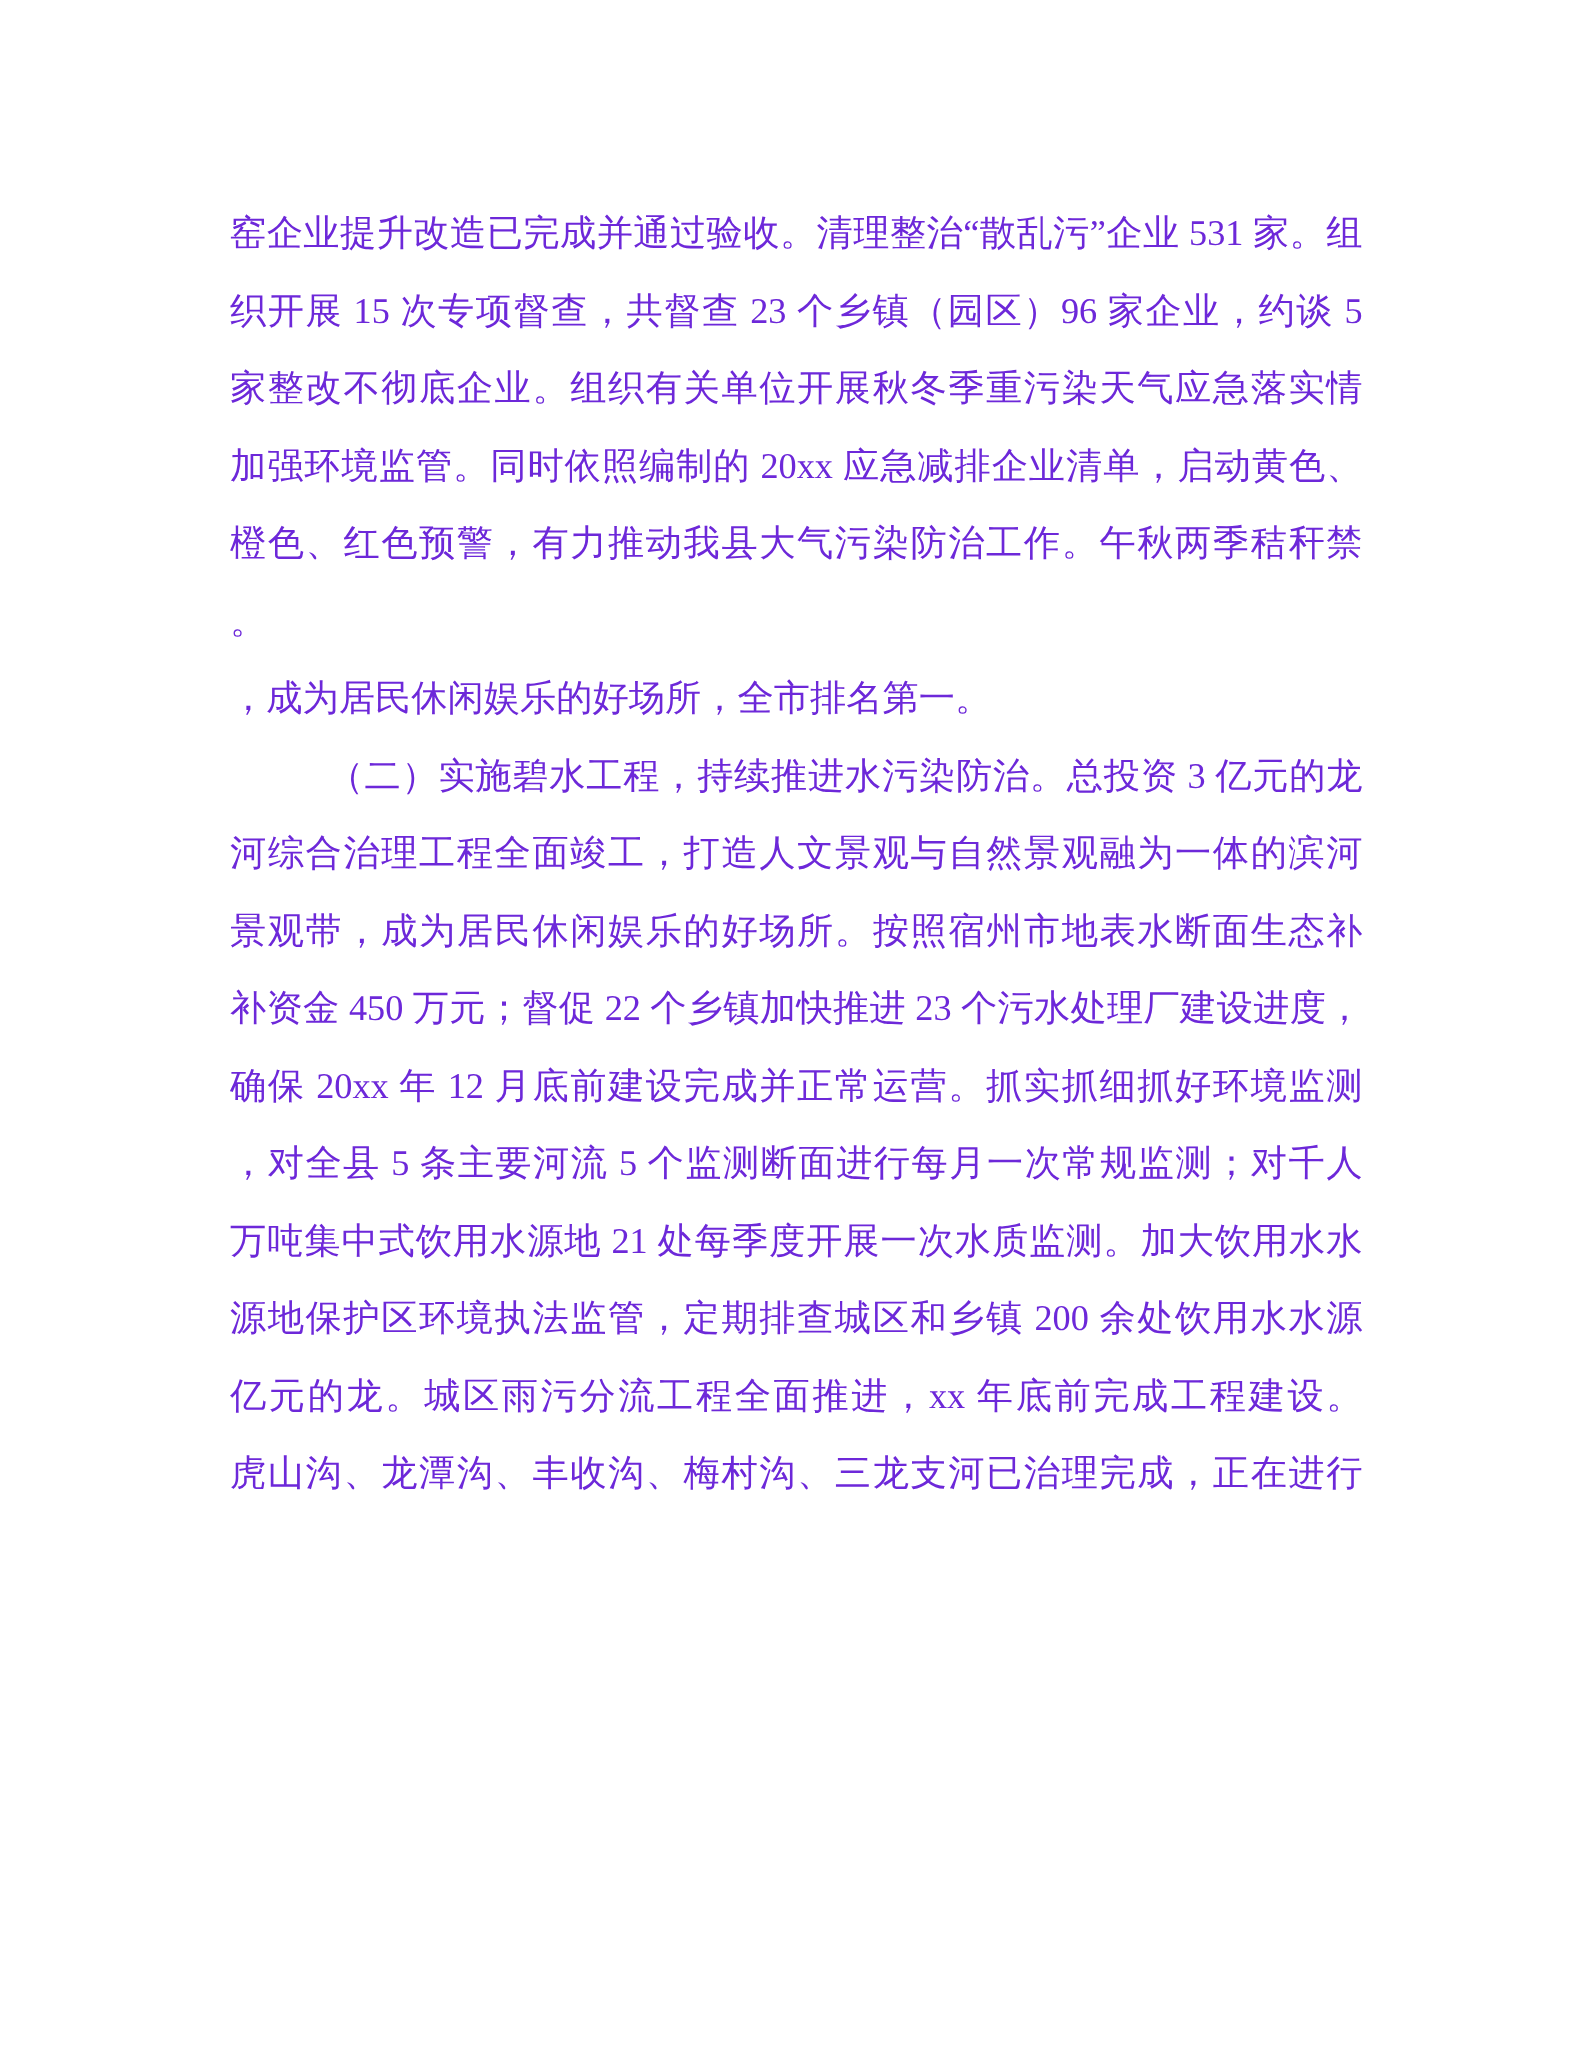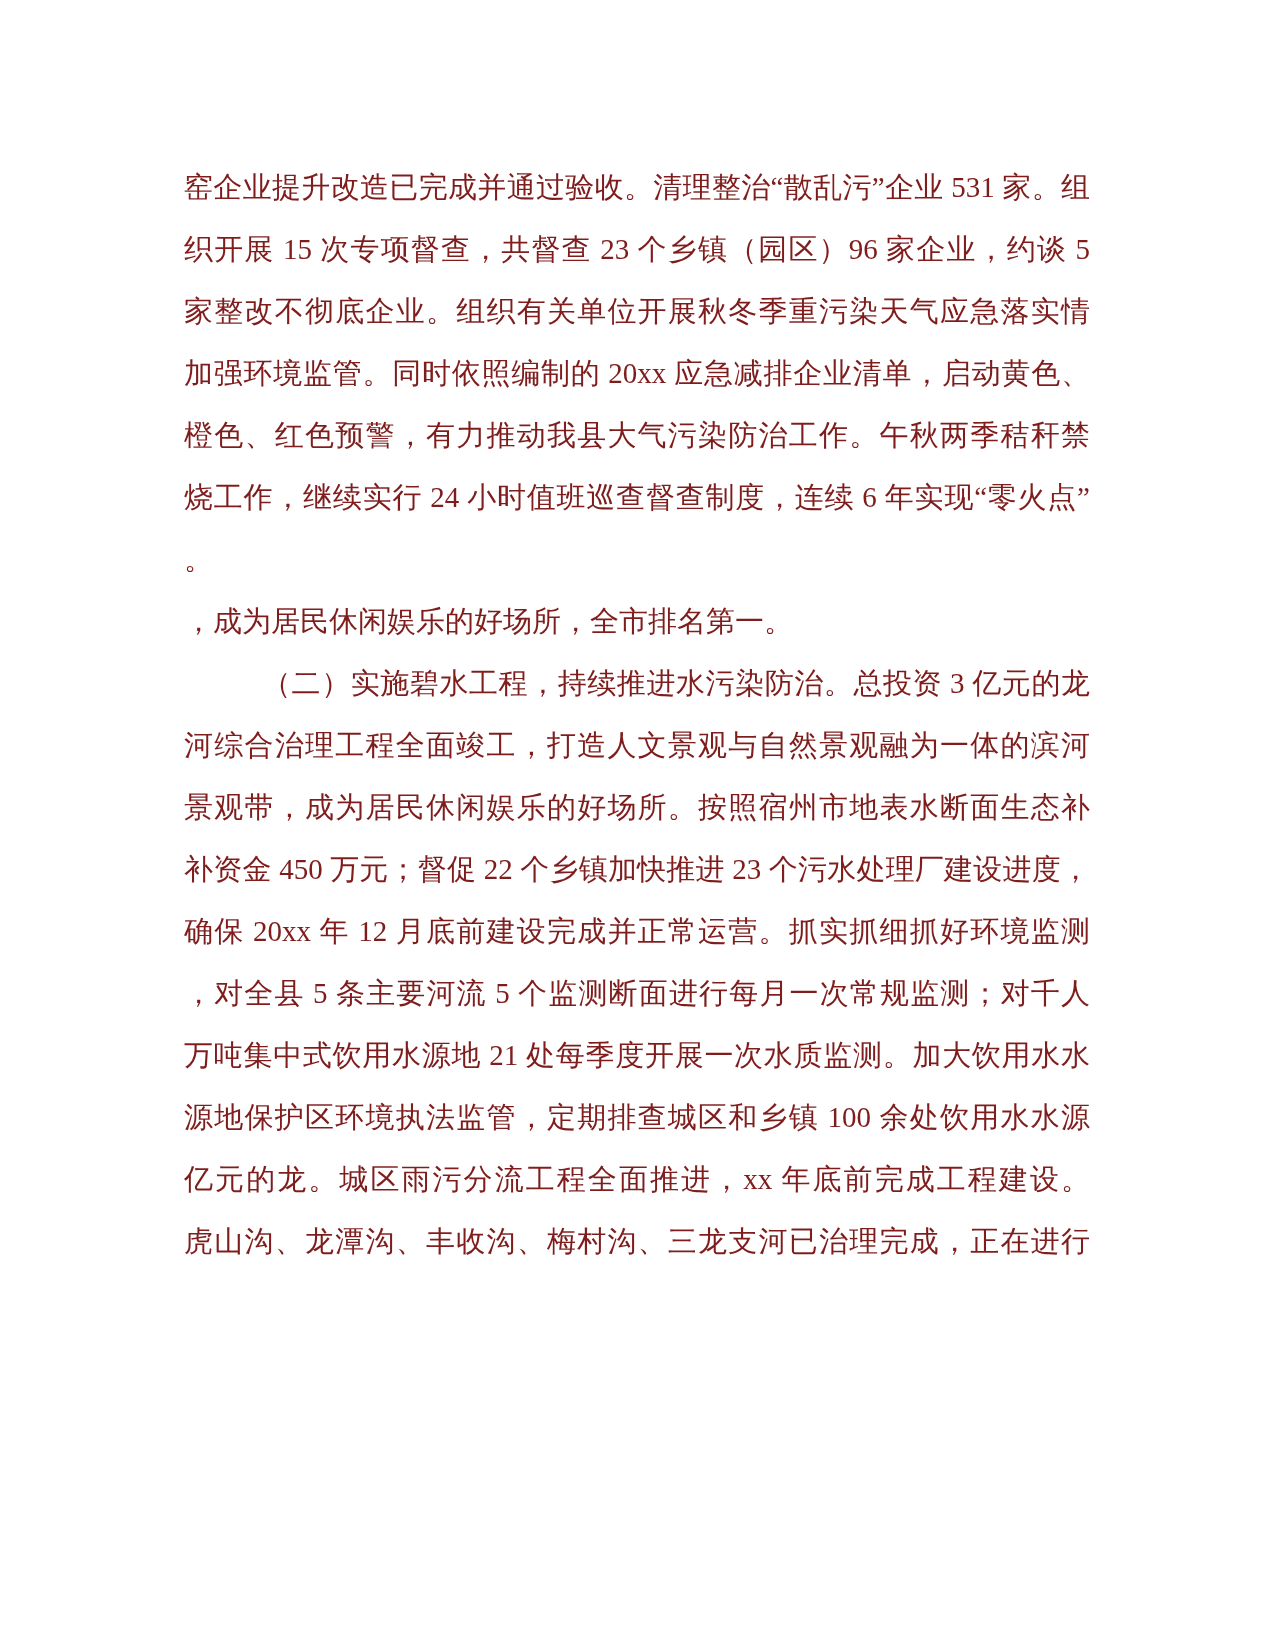--- a/index.html
+++ b/index.html
@@ -7,21 +7,21 @@
     padding: 0;
     background: #ffffff;
   }
   .page {
     position: relative;
     width: 1275px;
     height: 1650px;
     background: #ffffff;
     overflow: hidden;
     font-family: "Liberation Serif", "DejaVu Serif", serif;
-    color: #7f1d1d;
+    color: #6d28d9;
   }
   .text-block {
     position: absolute;
     left: 184px;
     top: 156px;
     width: 906px;
   }
   .line {
     height: 62px;
     line-height: 62px;
@@ -47,30 +47,29 @@
 <body>
 
 <div class="page">
   <div class="text-block">
 
     <div class="line j">窑企业提升改造已完成并通过验收。清理整治“散乱污”企业 531 家。组</div>
     <div class="line j">织开展 15 次专项督查，共督查 23 个乡镇（园区）96 家企业，约谈 5</div>
     <div class="line j">家整改不彻底企业。组织有关单位开展秋冬季重污染天气应急落实情</div>
     <div class="line j">加强环境监管。同时依照编制的 20xx 应急减排企业清单，启动黄色、</div>
     <div class="line j">橙色、红色预警，有力推动我县大气污染防治工作。午秋两季秸秆禁</div>
-    <div class="line j">烧工作，继续实行 24 小时值班巡查督查制度，连续 6 年实现“零火点”</div>
     <div class="line end">。</div>
 
     <div class="line end">，成为居民休闲娱乐的好场所，全市排名第一。</div>
 
     <div class="line j ind">（二）实施碧水工程，持续推进水污染防治。总投资 3 亿元的龙</div>
     <div class="line j">河综合治理工程全面竣工，打造人文景观与自然景观融为一体的滨河</div>
     <div class="line j">景观带，成为居民休闲娱乐的好场所。按照宿州市地表水断面生态补</div>
     <div class="line j">补资金 450 万元；督促 22 个乡镇加快推进 23 个污水处理厂建设进度，</div>
     <div class="line j">确保 20xx 年 12 月底前建设完成并正常运营。抓实抓细抓好环境监测</div>
     <div class="line j">，对全县 5 条主要河流 5 个监测断面进行每月一次常规监测；对千人</div>
     <div class="line j">万吨集中式饮用水源地 21 处每季度开展一次水质监测。加大饮用水水</div>
-    <div class="line j">源地保护区环境执法监管，定期排查城区和乡镇 100 余处饮用水水源</div>
+    <div class="line j">源地保护区环境执法监管，定期排查城区和乡镇 200 余处饮用水水源</div>
     <div class="line j">亿元的龙。城区雨污分流工程全面推进，xx 年底前完成工程建设。</div>
     <div class="line j">虎山沟、龙潭沟、丰收沟、梅村沟、三龙支河已治理完成，正在进行</div>
 
   </div>
 </div>
 
 </body></html>

